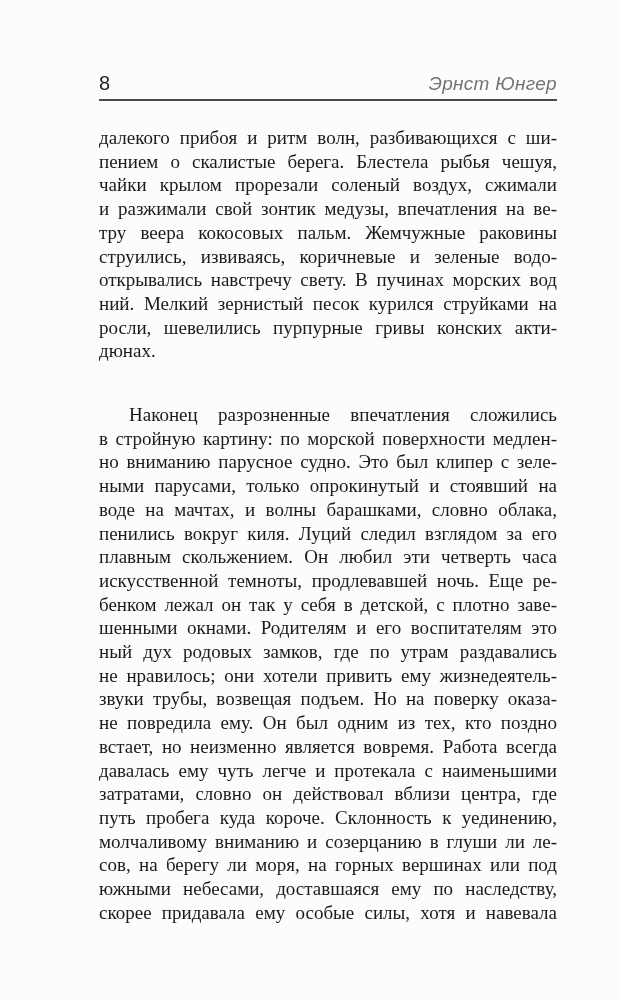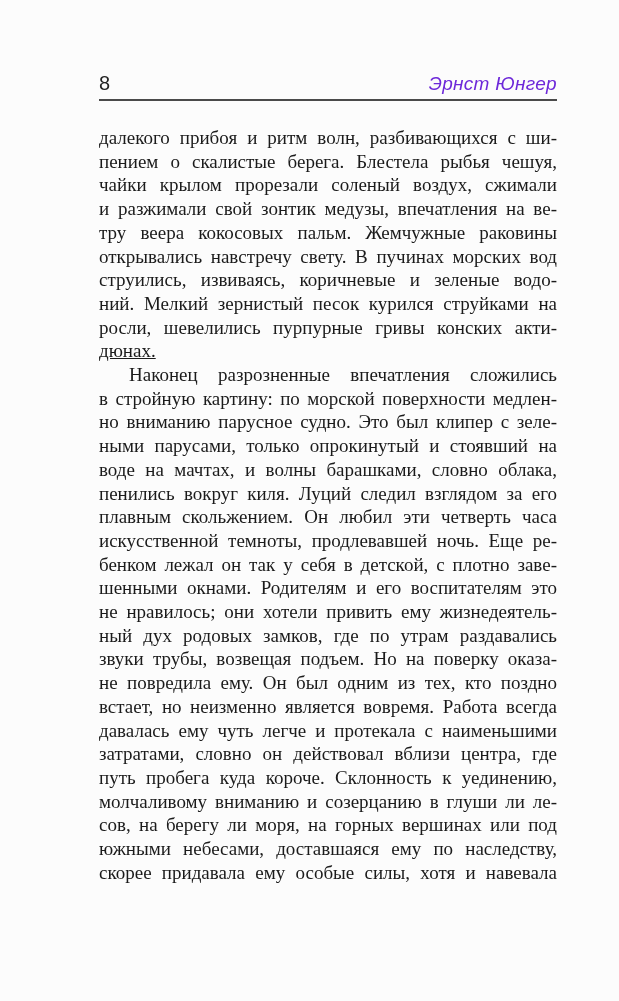--- a/index.html
+++ b/index.html
@@ -28,21 +28,21 @@
     color: #242424;
   }
   .running-head {
     position: absolute;
     right: 0;
     bottom: 3px;
     font-family: "Liberation Sans", sans-serif;
     font-style: italic;
     font-size: 19px;
     letter-spacing: 0.3px;
-    color: #6d28d9;
+    color: #737373;
   }
   .header-rule {
     position: absolute;
     left: 99px;
     top: 99px;
     width: 458px;
     height: 2px;
     background: #4a4a4a;
   }
   .body-block {
@@ -53,62 +53,62 @@
     font-size: 19px;
     line-height: 23.7px;
   }
   .line {
     text-align: justify;
     text-align-last: justify;
   }
   .line.no-just {
     text-align: right;
     text-align-last: left;
-    text-decoration: underline;
   }
   .line.indent {
     padding-left: 30px;
+    margin-top: 40px;
   }
 </style>
 </head>
 <body>
 
 <div class="page">
   <div class="header">
     <span class="page-number">8</span>
     <span class="running-head">Эрнст Юнгер</span>
   </div>
   <div class="header-rule"></div>
 
   <div class="body-block">
     <div>
       <div class="line">далекого прибоя и ритм волн, разбивающихся с ши-</div>
       <div class="line">пением о скалистые берега. Блестела рыбья чешуя,</div>
       <div class="line">чайки крылом прорезали соленый воздух, сжимали</div>
       <div class="line">и разжимали свой зонтик медузы, впечатления на ве-</div>
       <div class="line">тру веера кокосовых пальм. Жемчужные раковины</div>
+      <div class="line">струились, извиваясь, коричневые и зеленые водо-</div>
       <div class="line">открывались навстречу свету. В пучинах морских вод</div>
-      <div class="line">струились, извиваясь, коричневые и зеленые водо-</div>
       <div class="line">ний. Мелкий зернистый песок курился струйками на</div>
       <div class="line">росли, шевелились пурпурные гривы конских акти-</div>
       <div class="line no-just">дюнах.</div>
     </div>
     <div>
       <div class="line indent">Наконец разрозненные впечатления сложились</div>
       <div class="line">в стройную картину: по морской поверхности медлен-</div>
       <div class="line">но вниманию парусное судно. Это был клипер с зеле-</div>
       <div class="line">ными парусами, только опрокинутый и стоявший на</div>
       <div class="line">воде на мачтах, и волны барашками, словно облака,</div>
       <div class="line">пенились вокруг киля. Луций следил взглядом за его</div>
       <div class="line">плавным скольжением. Он любил эти четверть часа</div>
       <div class="line">искусственной темноты, продлевавшей ночь. Еще ре-</div>
       <div class="line">бенком лежал он так у себя в детской, с плотно заве-</div>
       <div class="line">шенными окнами. Родителям и его воспитателям это</div>
+      <div class="line">ный дух родовых замков, где по утрам раздавались</div>
       <div class="line">не нравилось; они хотели привить ему жизнедеятель-</div>
-      <div class="line">ный дух родовых замков, где по утрам раздавались</div>
       <div class="line">звуки трубы, возвещая подъем. Но на поверку оказа-</div>
       <div class="line">не повредила ему. Он был одним из тех, кто поздно</div>
       <div class="line">встает, но неизменно является вовремя. Работа всегда</div>
       <div class="line">давалась ему чуть легче и протекала с наименьшими</div>
       <div class="line">затратами, словно он действовал вблизи центра, где</div>
       <div class="line">путь пробега куда короче. Склонность к уединению,</div>
       <div class="line">молчаливому вниманию и созерцанию в глуши ли ле-</div>
       <div class="line">сов, на берегу ли моря, на горных вершинах или под</div>
       <div class="line">южными небесами, доставшаяся ему по наследству,</div>
       <div class="line">скорее придавала ему особые силы, хотя и навевала</div>

